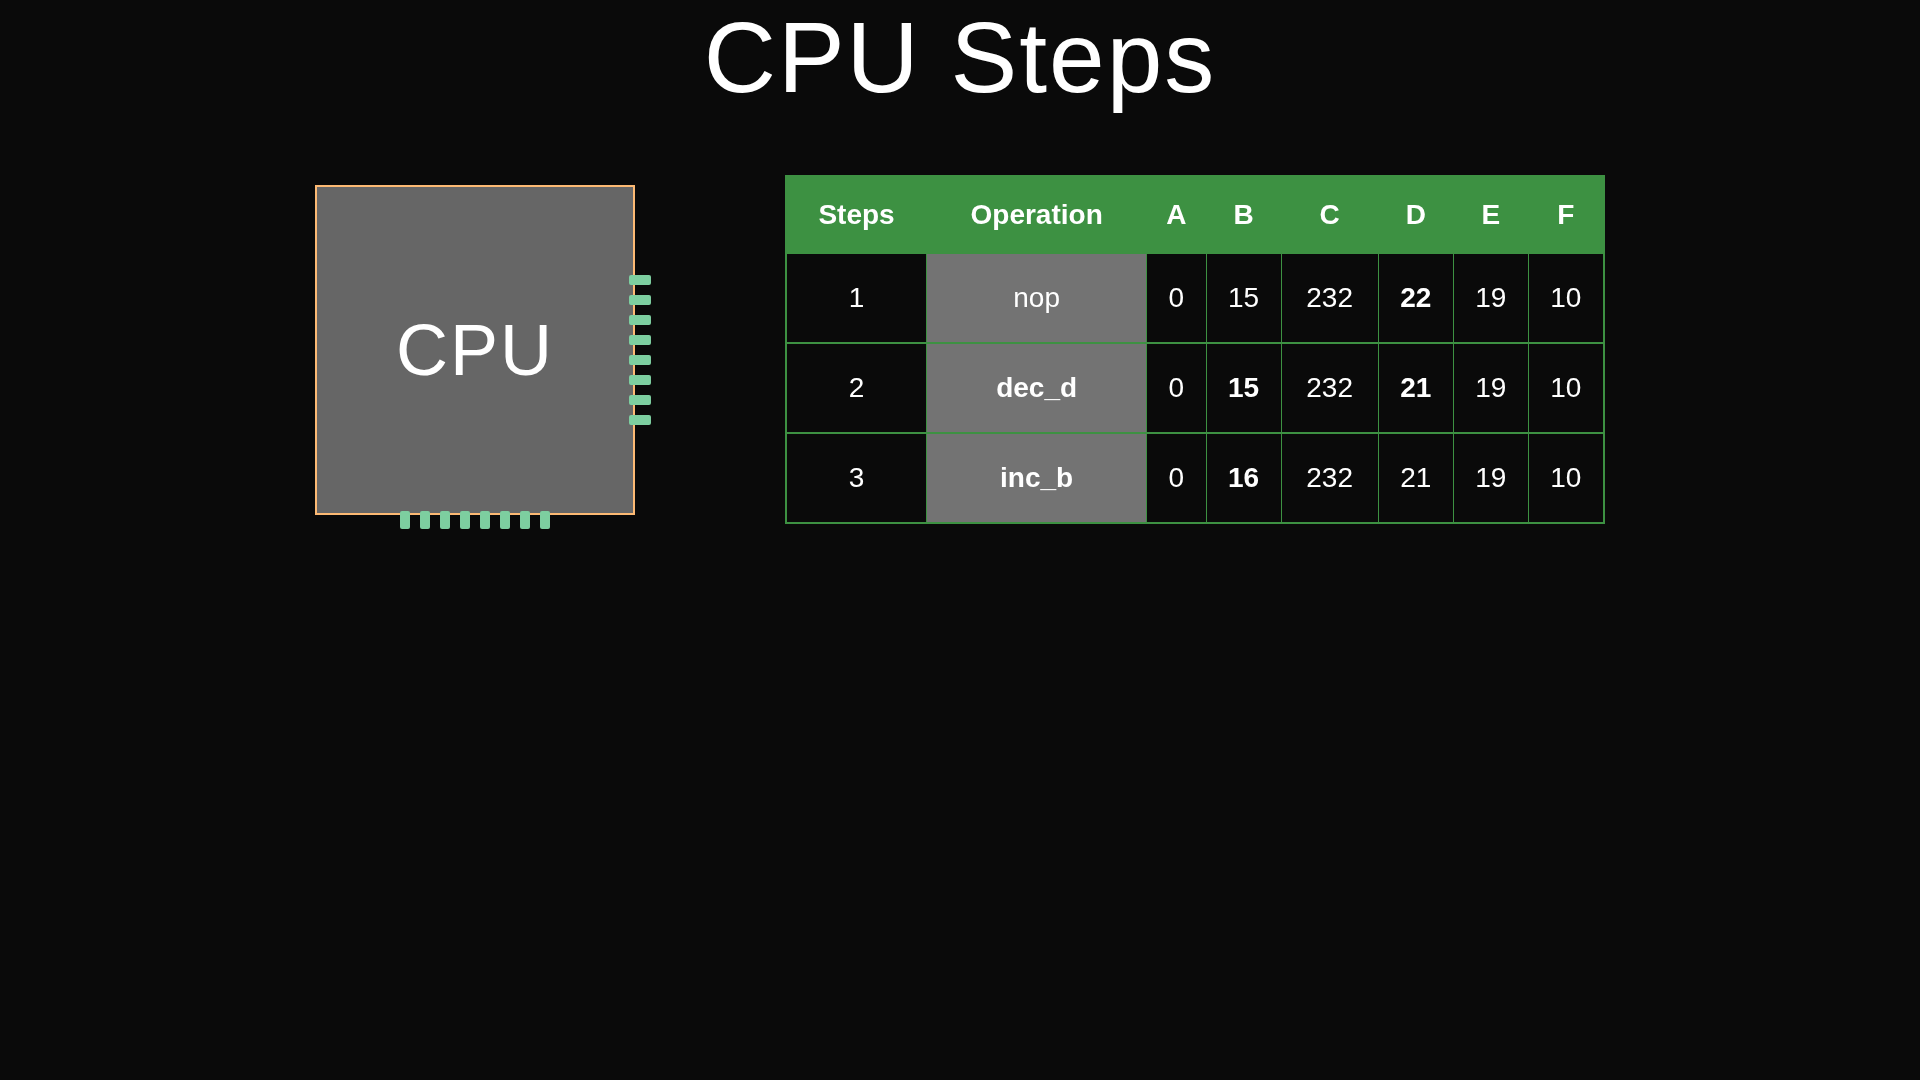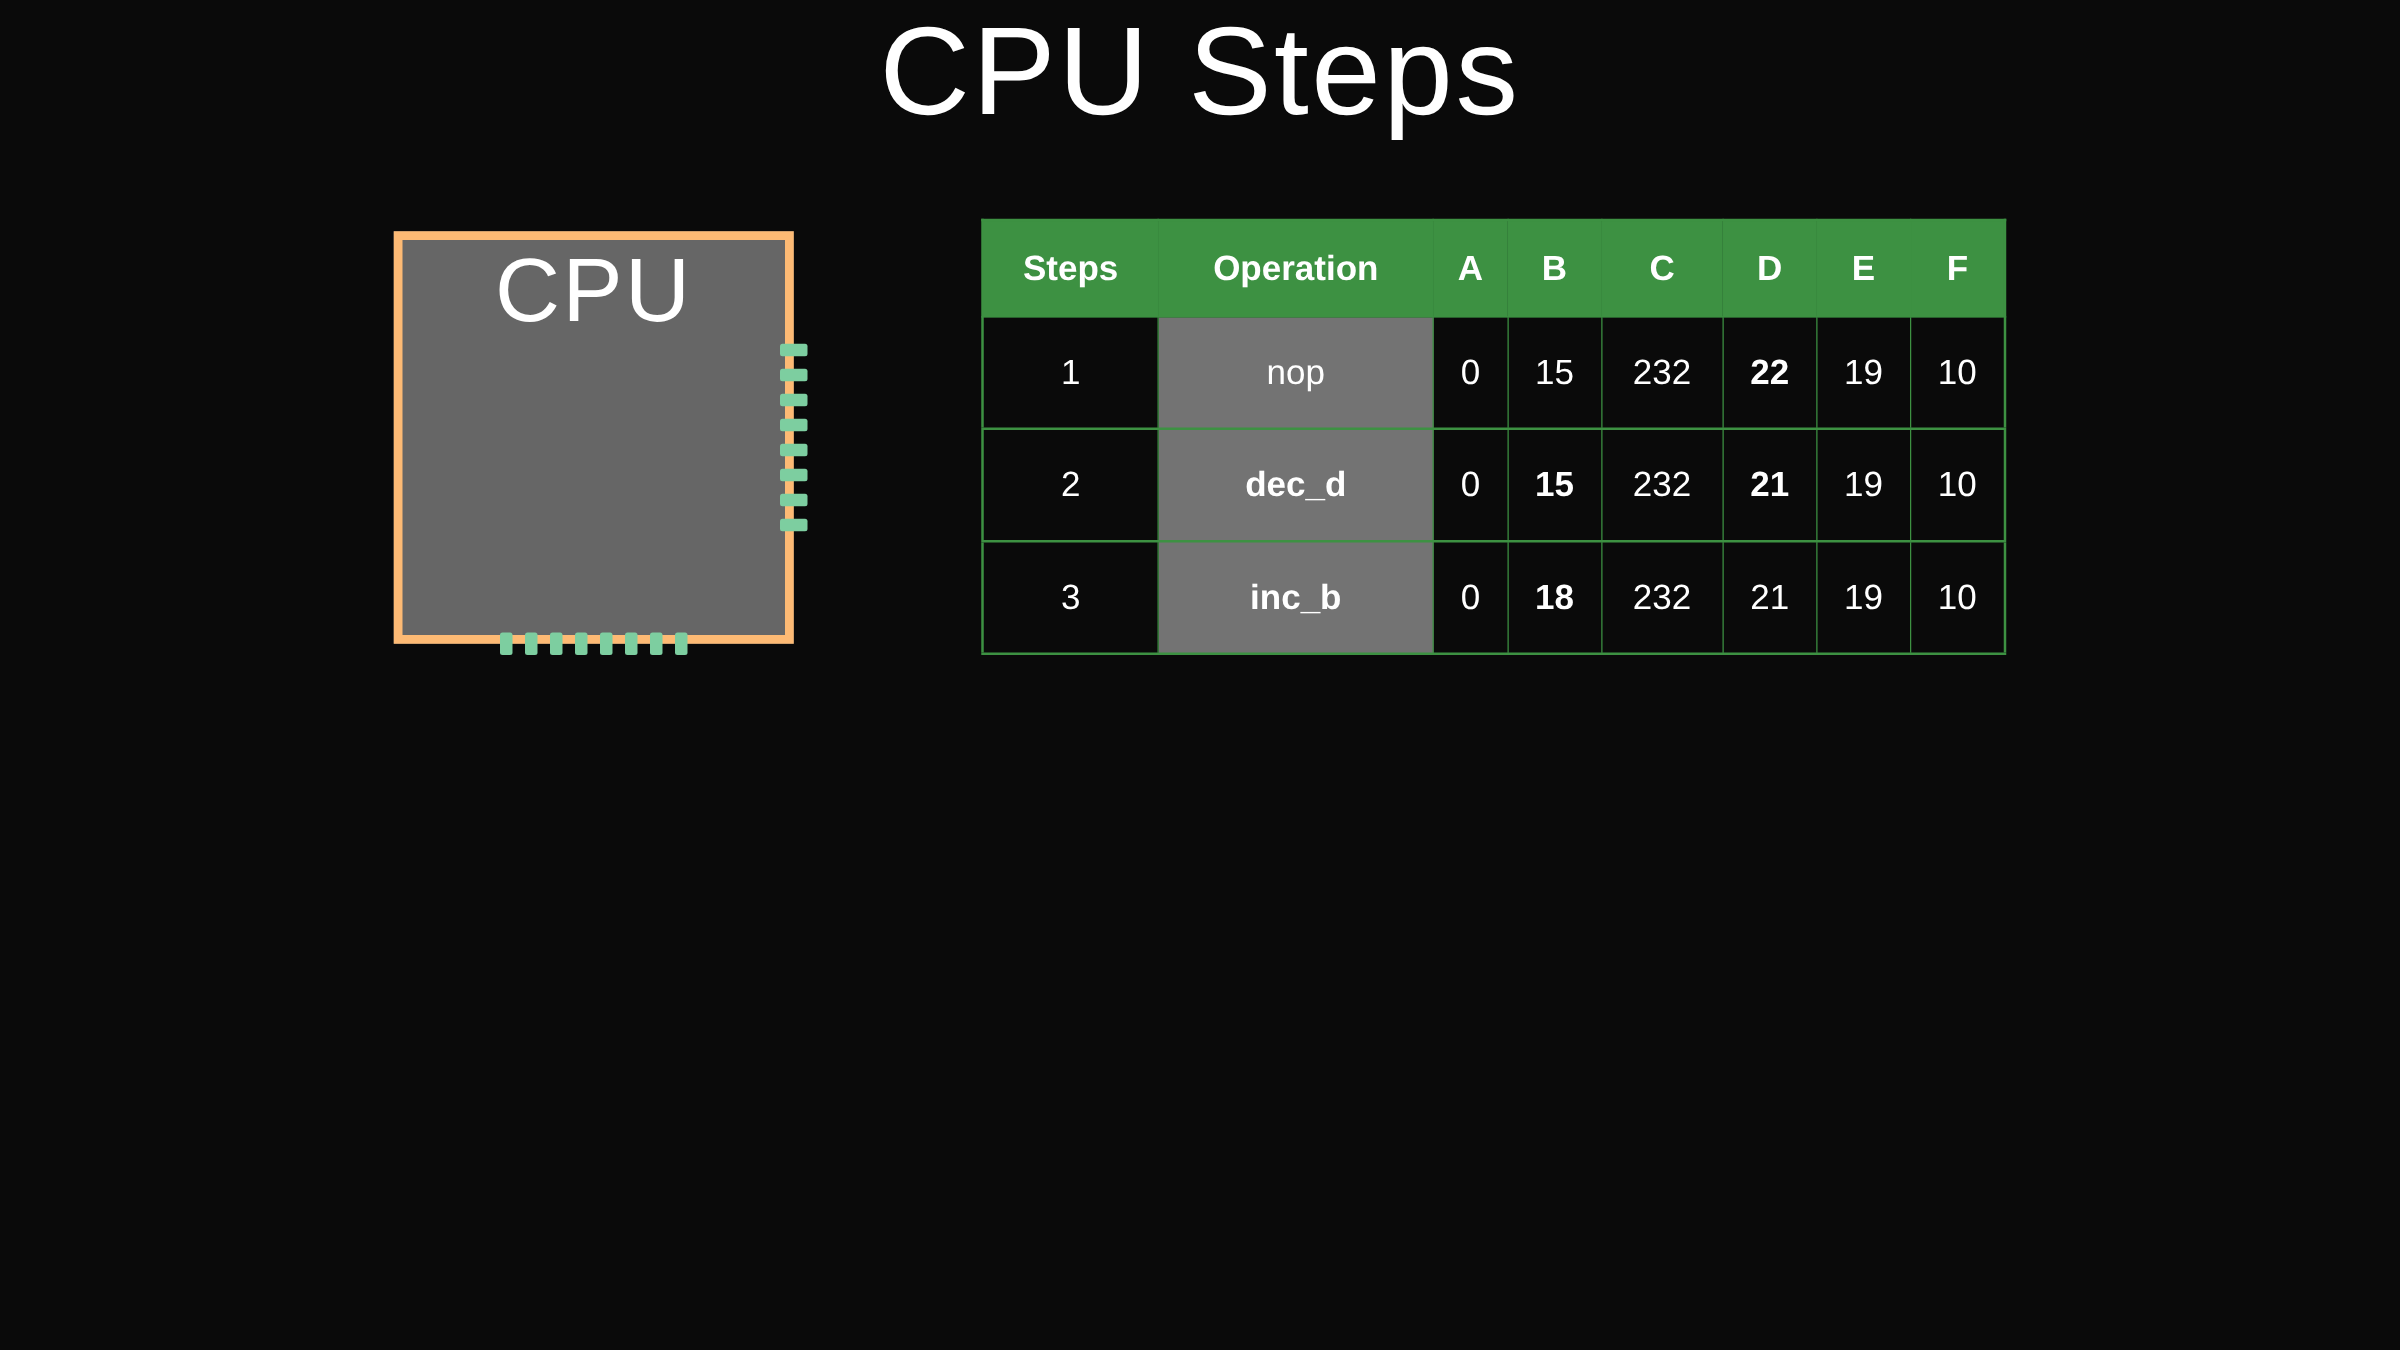--- a/index.html
+++ b/index.html
@@ -42,24 +42,24 @@
       display: flex;
       align-items: center;
       justify-content: center;
       flex-shrink: 0;
     }
 
     .cpu-chip {
       width: 320px;
       height: 330px;
       background-color: #666666;
-      border: 7px solid #fdba74;
+      border: 2px solid #fdba74;
       position: relative;
       display: flex;
-      align-items: flex-start;
+      align-items: center;
       justify-content: center;
     }
 
     .cpu-label {
       color: #ffffff;
       font-size: 72px;
       font-weight: 400;
       letter-spacing: 2px;
     }
 
@@ -231,21 +231,21 @@
           <td>232</td>
           <td class="bold-val">21</td>
           <td>19</td>
           <td>10</td>
         </tr>
 
         <tr>
           <td class="step-col">3</td>
           <td class="operation-col bold-val">inc_b</td>
           <td>0</td>
-          <td class="bold-val">18</td>
+          <td class="bold-val">16</td>
           <td>232</td>
           <td>21</td>
           <td>19</td>
           <td>10</td>
         </tr>
       </tbody>
     </table>
   </div>
 
 </div>

